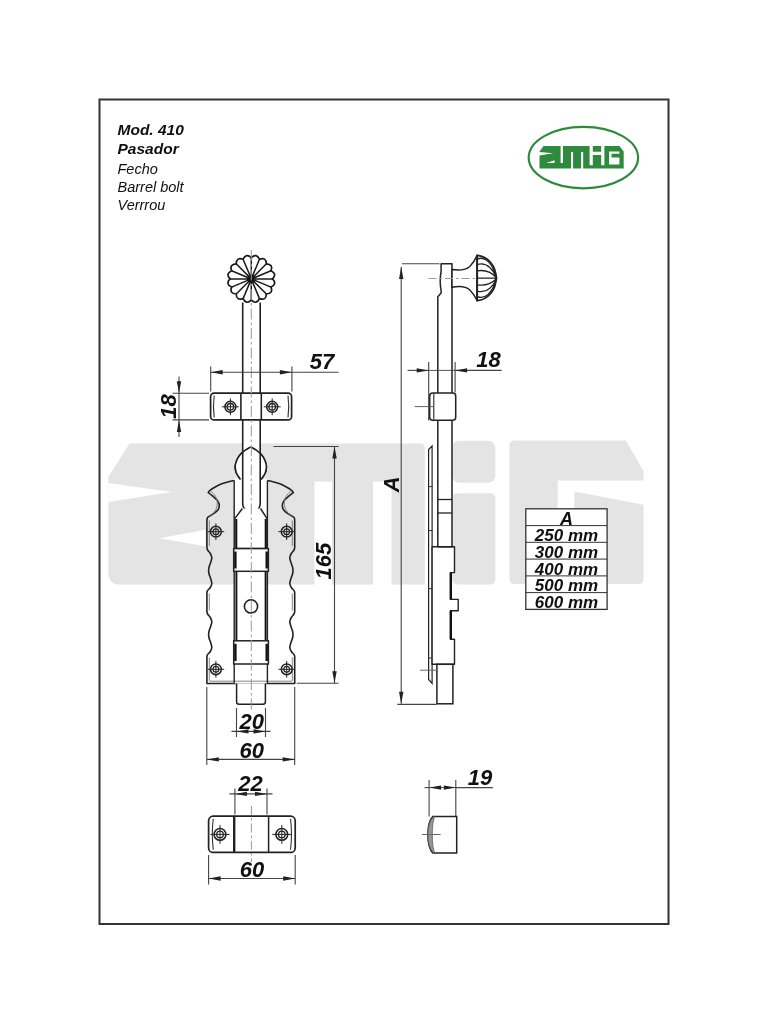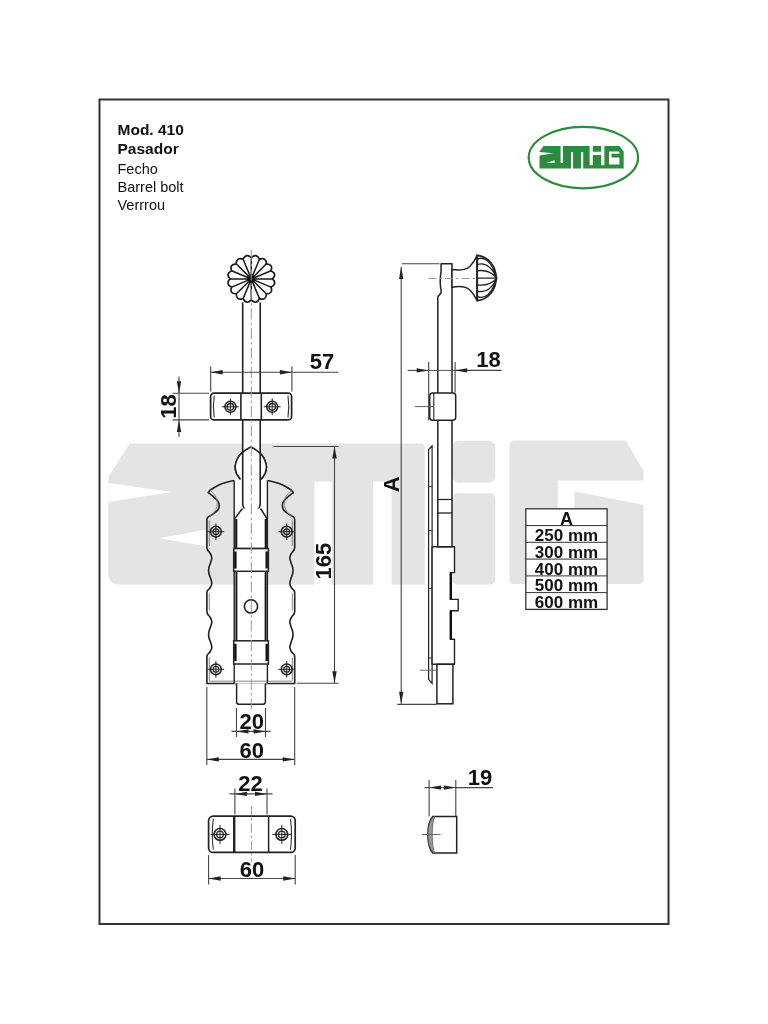--- a/index.html
+++ b/index.html
@@ -1,16 +1,16 @@
 <!DOCTYPE html>
 <html><head>
 <meta charset="utf-8">
 <style>
 html,body{margin:0;padding:0;background:#fff;}
-#page{position:relative;width:711px;height:1024px;background:#fff;overflow:hidden;}
+#page{position:relative;width:711px;height:1024px;background:#fff;overflow:hidden;font-style:italic;}
 svg{position:absolute;top:0;left:0;}
 text{font-family:"Liberation Sans",sans-serif;}
 .dimtxt{font-weight:bold;font-size:22px;fill:#111;}
 </style>
 </head>
 <body>
 <div id="page">
 <svg width="768" height="1024" viewBox="0 0 768 1024">
 <defs>
 <g id="letters">

